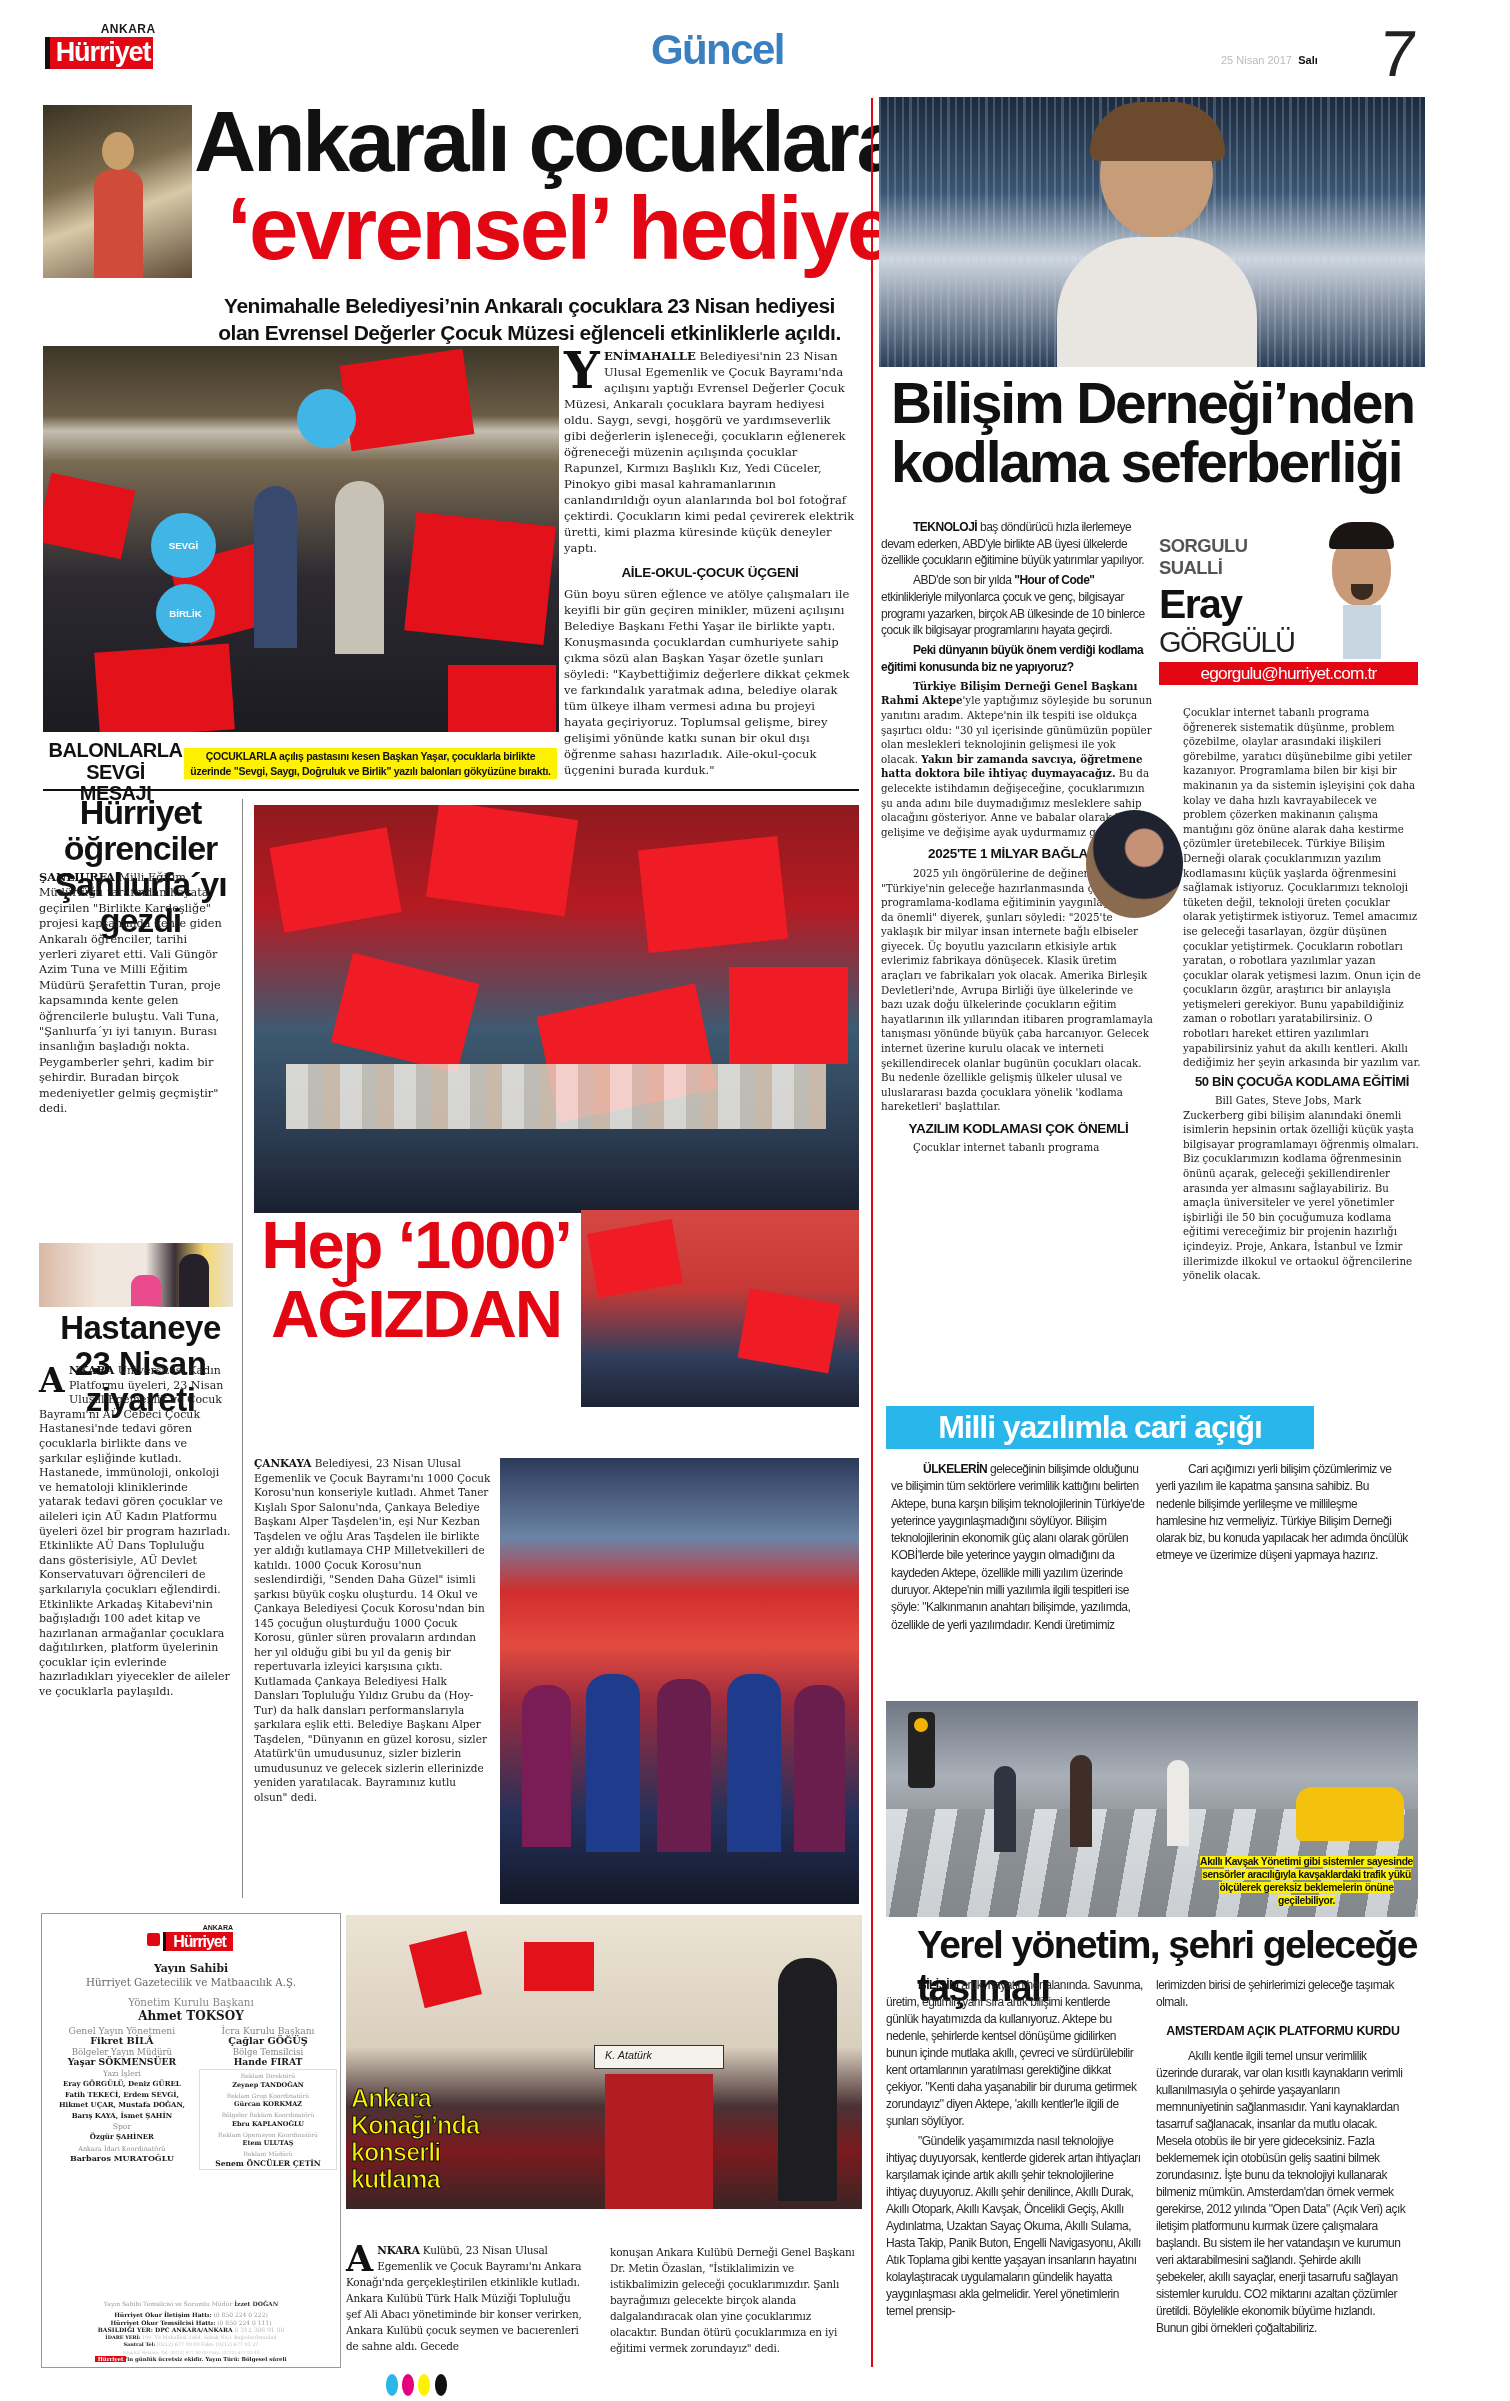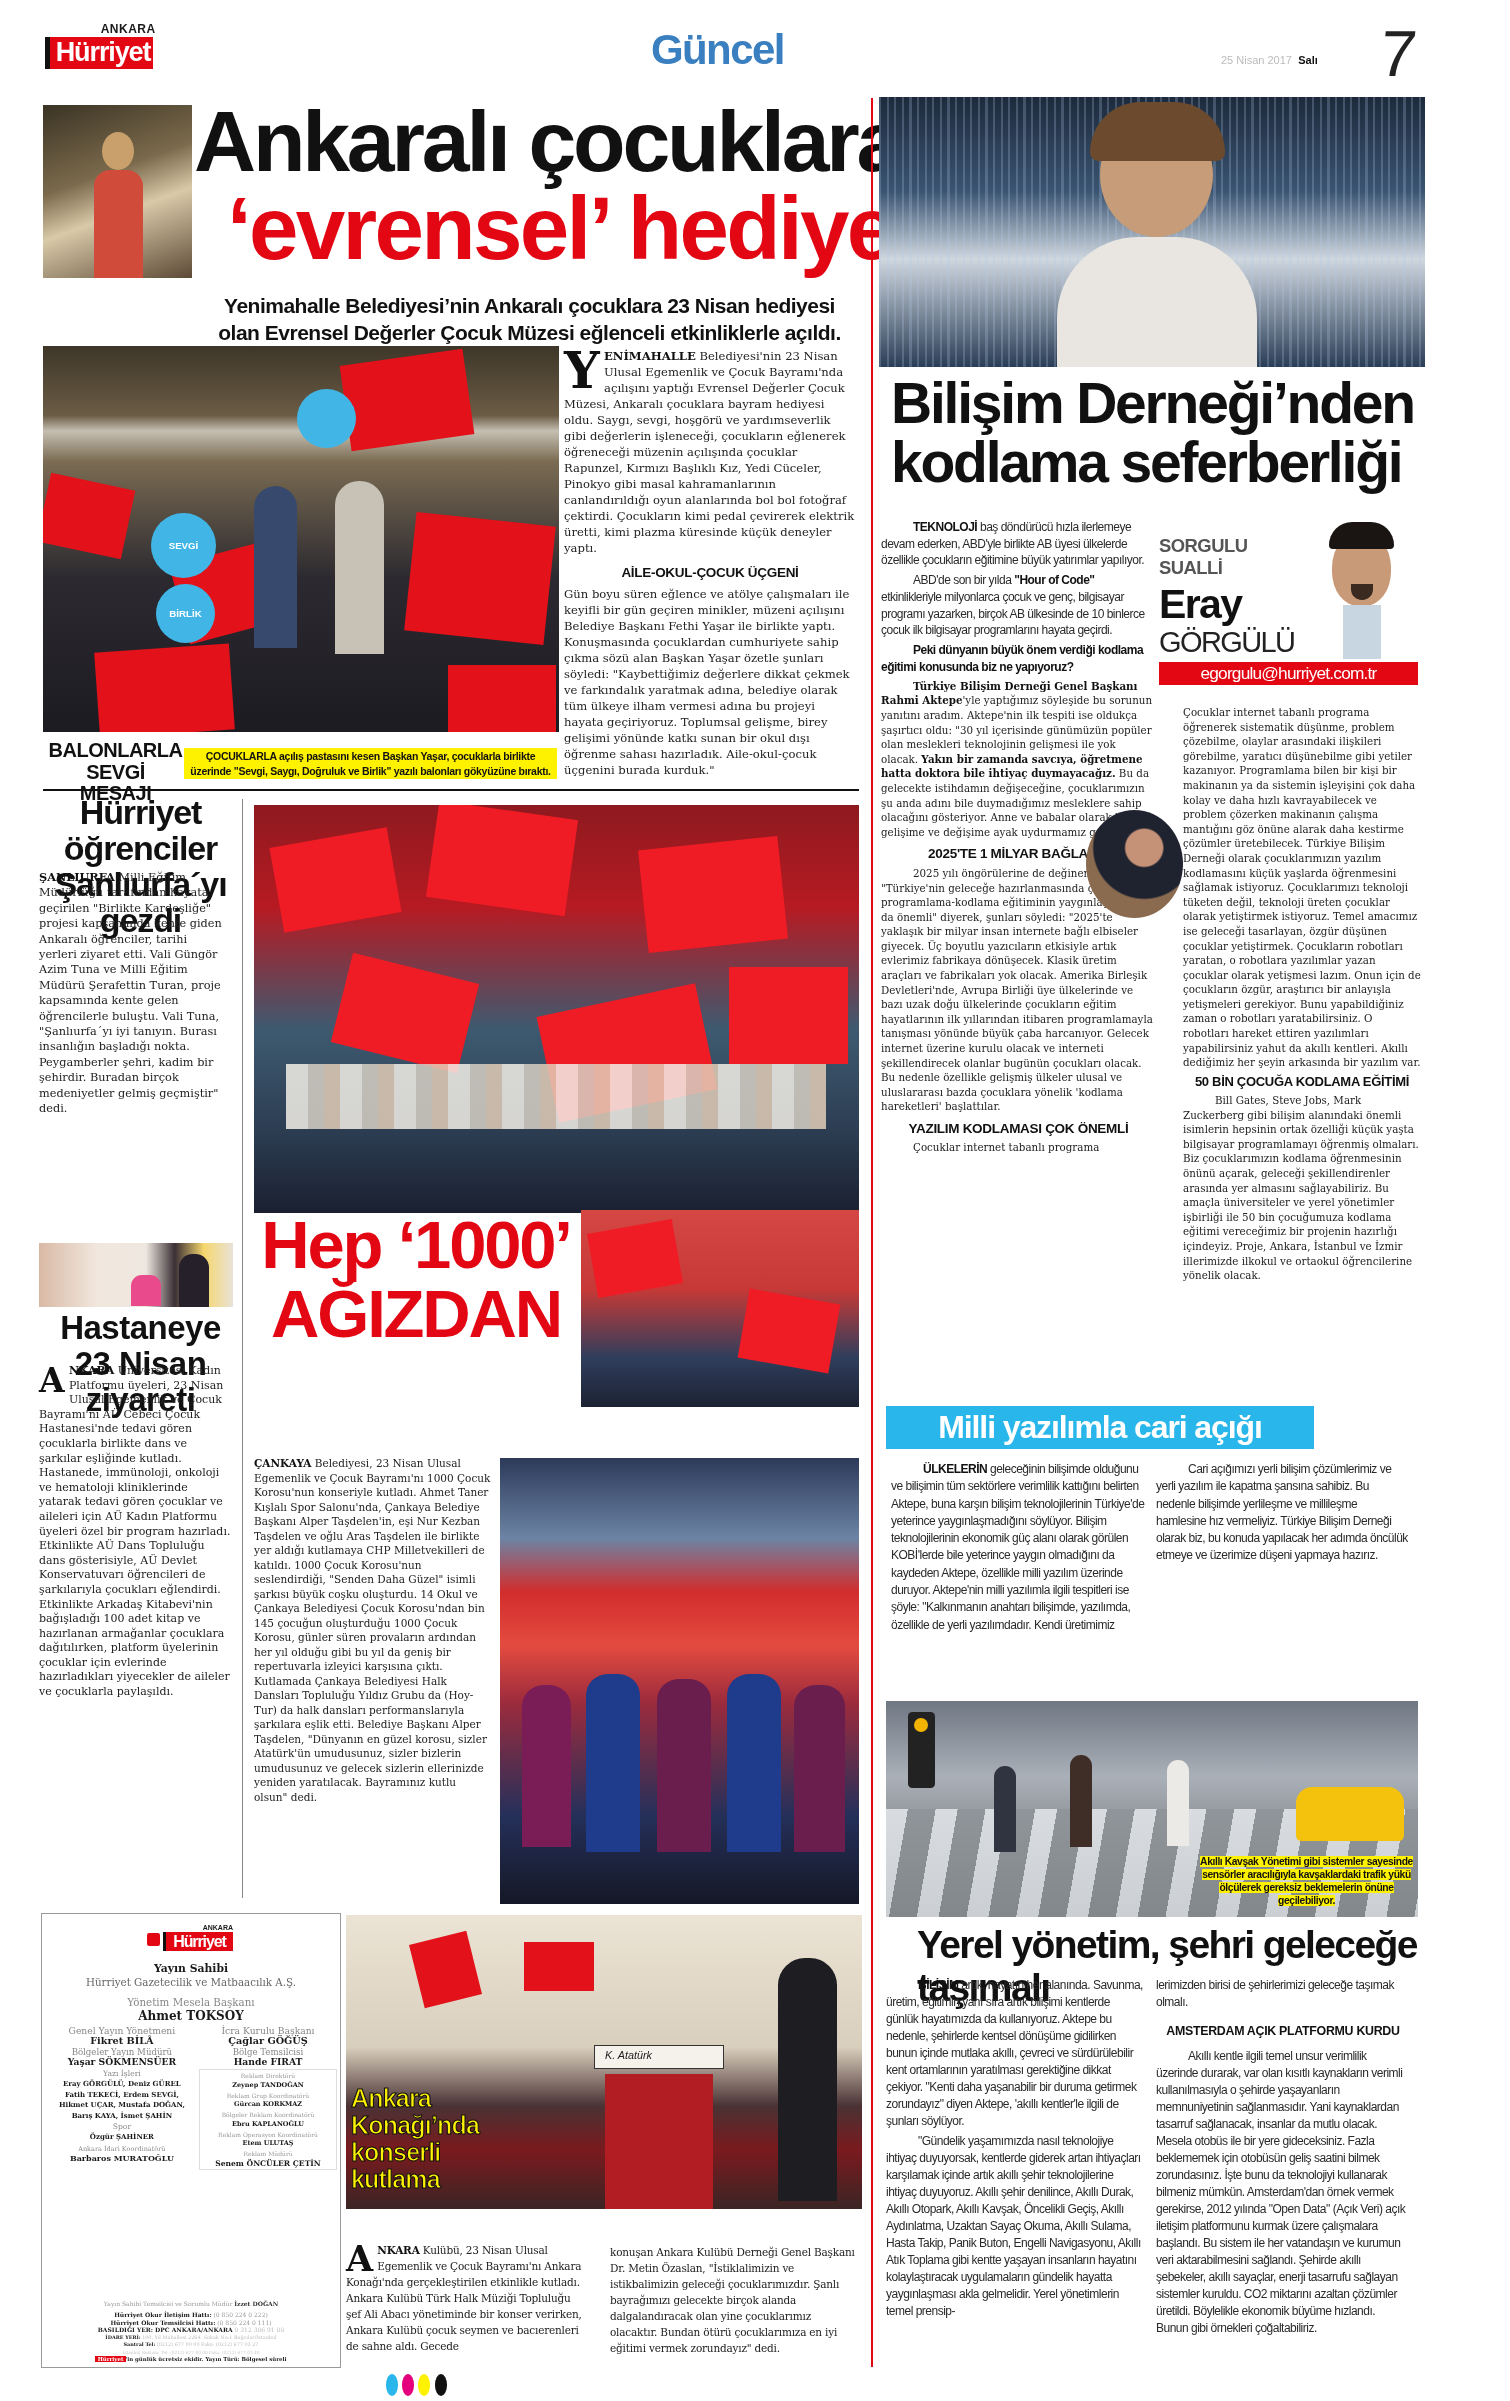--- a/index.html
+++ b/index.html
@@ -127,21 +127,21 @@
 </div>
 
 <div class="abs" style="left:41px;top:1913px;width:300px;height:455px;border:0.5px solid #999;background:#fff;text-align:center;">
   <div class="abs" style="left:105px;top:9.7px;width:86px;height:32px;">
     <div class="abs sans" style="right:0;top:0;font-size:7px;font-weight:bold;">ANKARA</div>
     <div class="abs cond" style="left:16px;top:8px;width:70px;height:19.4px;background:#e30613;color:#fff;font-size:16px;line-height:19.4px;border-left:3.2px solid #111;">Hürriyet</div>
     <div class="abs" style="left:0;top:9.7px;width:13px;height:13px;background:#e30613;border-radius:2.2px;"></div>
   </div>
   <div class="abs serif" style="left:0;right:0;top:48px;font-weight:bold;font-size:10.8px;">Yayın Sahibi</div>
   <div class="abs serif" style="left:0;right:0;top:62px;font-size:10.3px;color:#666;">Hürriyet Gazetecilik ve Matbaacılık A.Ş.</div>
-  <div class="abs serif" style="left:0;right:0;top:82px;font-size:10.3px;color:#888;">Yönetim Mesela Başkanı</div>
+  <div class="abs serif" style="left:0;right:0;top:82px;font-size:10.3px;color:#888;">Yönetim Kurulu Başkanı</div>
   <div class="abs serif" style="left:0;right:0;top:95px;font-size:12px;font-weight:bold;">Ahmet TOKSOY</div>
   <div class="abs serif" style="left:5.4px;top:112px;width:149px;font-size:7.6px;line-height:9.7px;">
     <div style="color:#888;font-size:9.2px;">Genel Yayın Yönetmeni</div>
     <div style="font-weight:bold;font-size:9.7px;margin-bottom:2.2px;">Fikret BİLÂ</div>
     <div style="color:#888;font-size:8.6px;">Bölgeler Yayın Müdürü</div>
     <div style="font-weight:bold;font-size:9.2px;margin-bottom:2.2px;">Yaşar SÖKMENSÜER</div>
     <div style="color:#888;">Yazı İşleri</div>
     <div style="font-weight:bold;font-size:7px;line-height:10.8px;padding:0 5.4px;">Eray GÖRGÜLÜ, Deniz GÜREL Fatih TEKECİ, Erdem SEVGİ, Hikmet UÇAR, Mustafa DOĞAN, Barış KAYA, İsmet ŞAHİN</div>
     <div style="color:#888;">Spor</div>
     <div style="font-weight:bold;font-size:7px;margin-bottom:3.2px;">Özgür ŞAHİNER</div>

